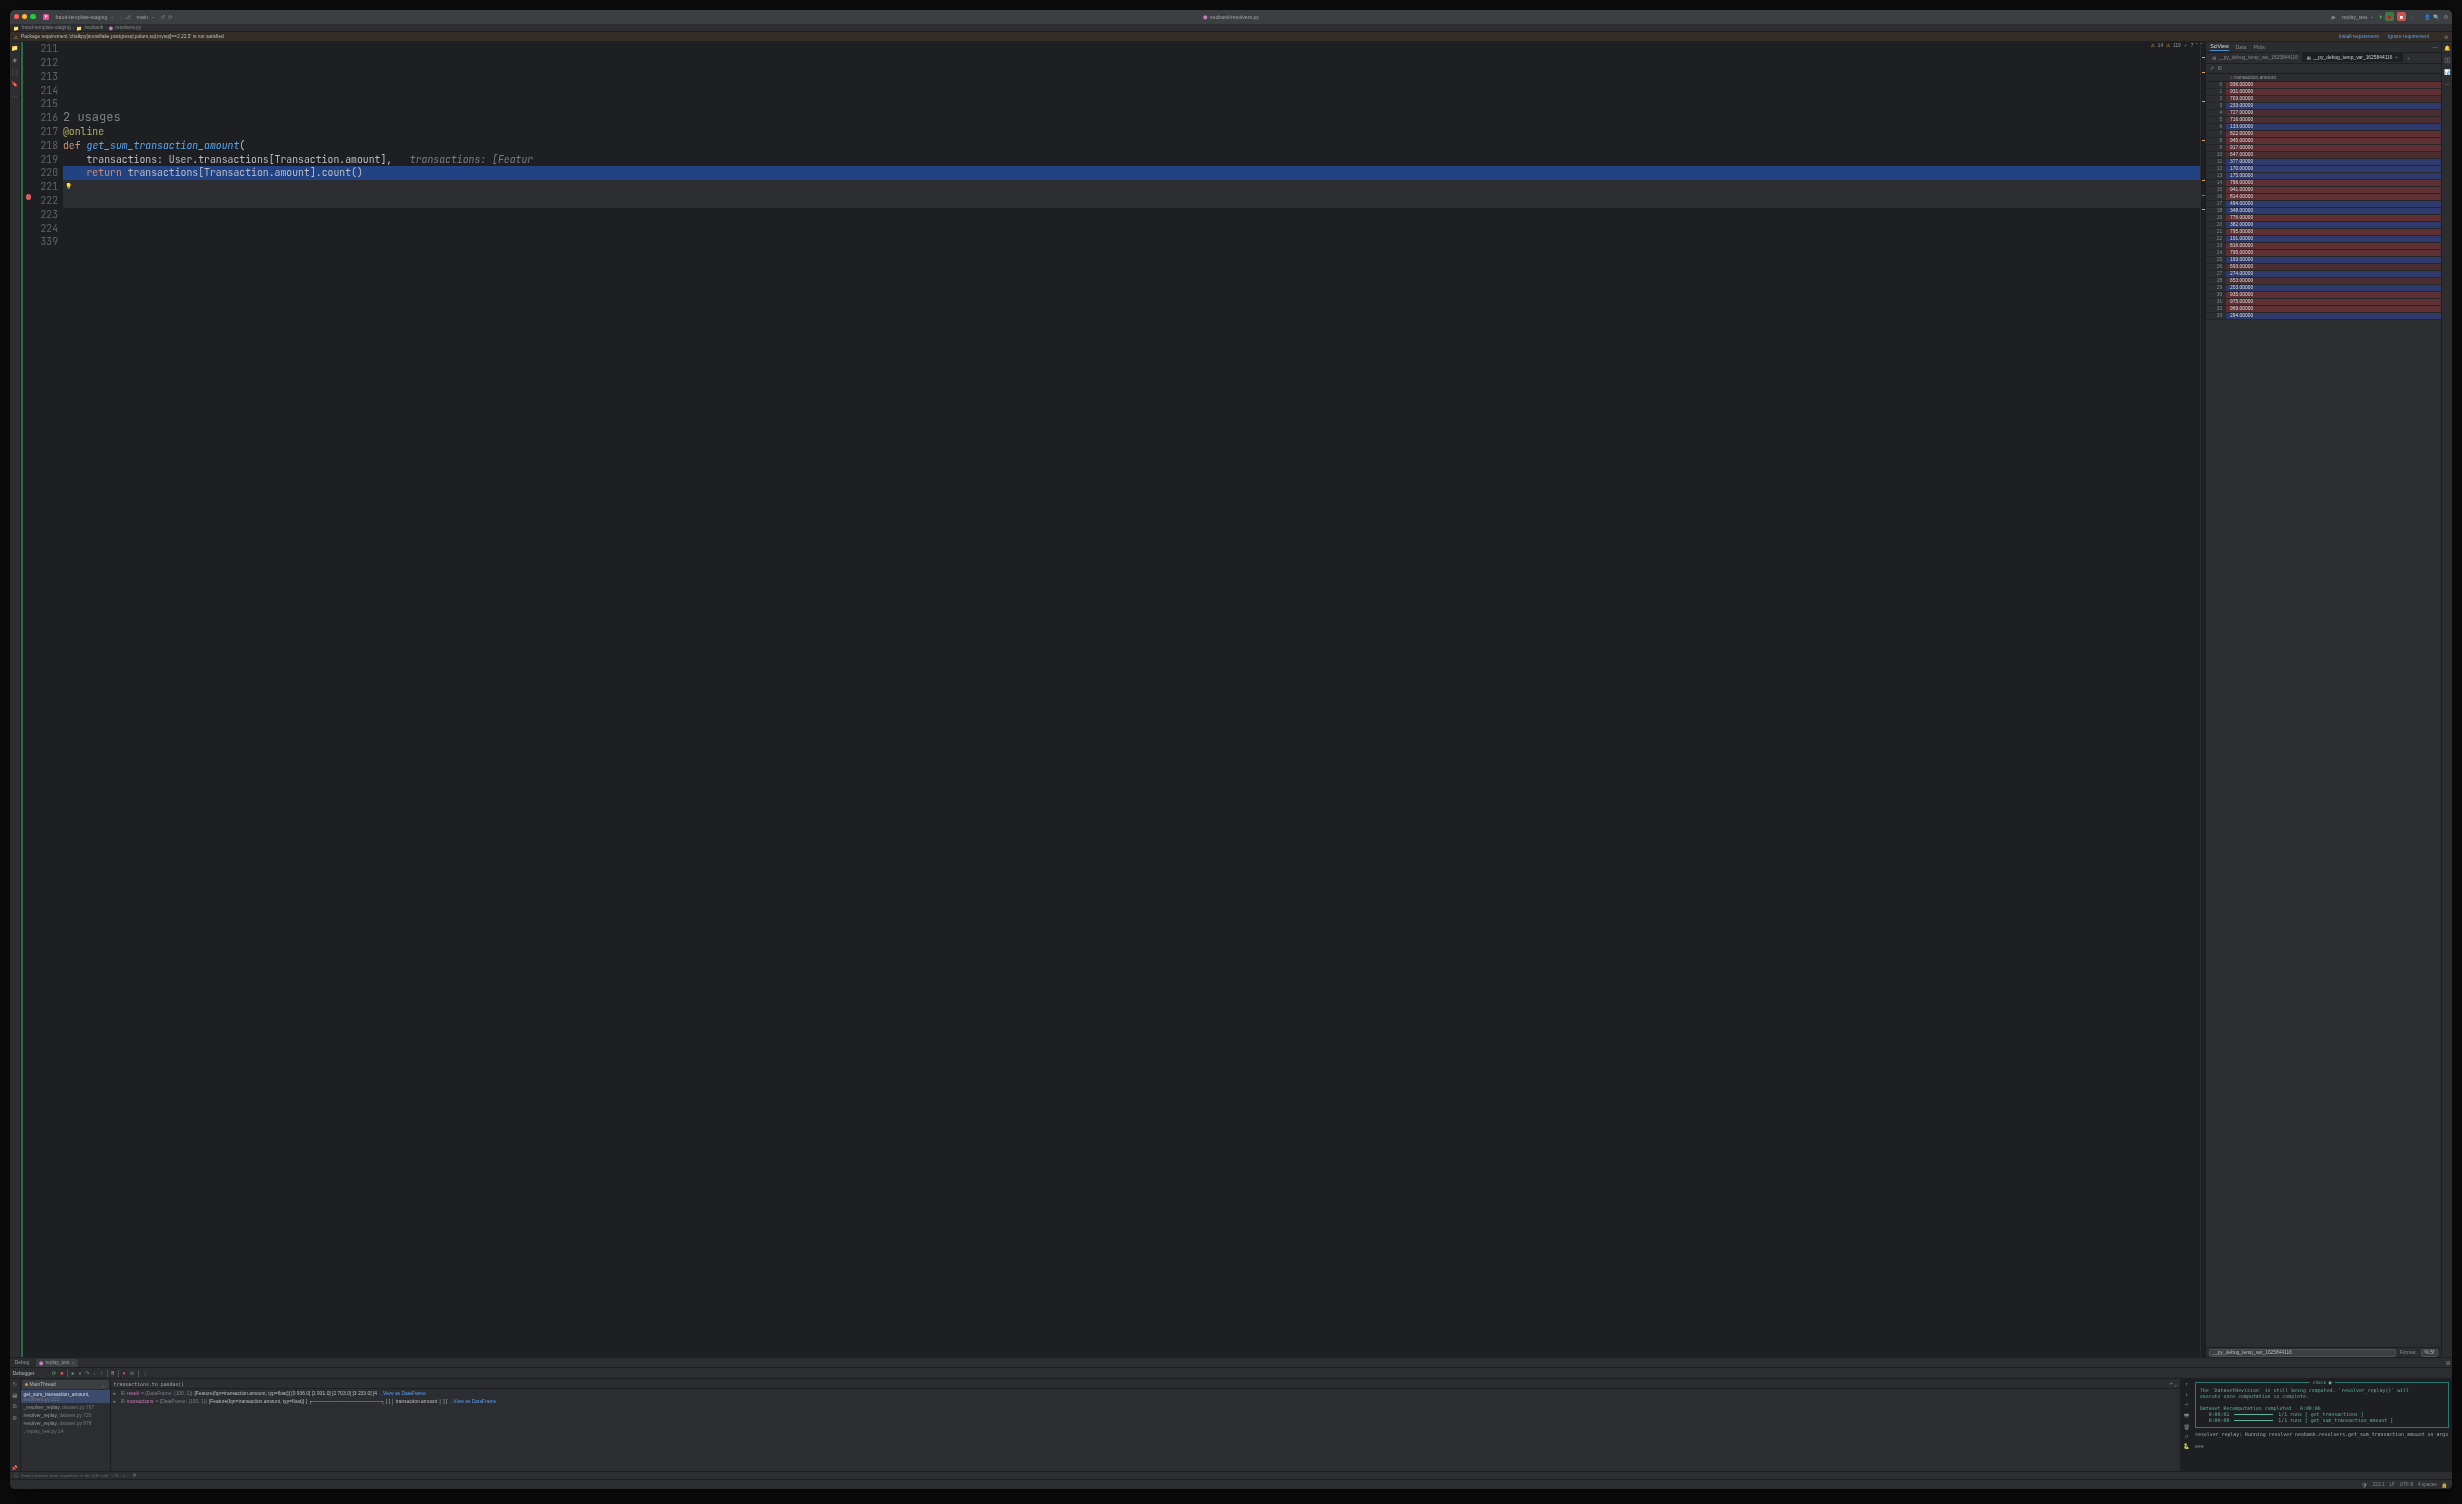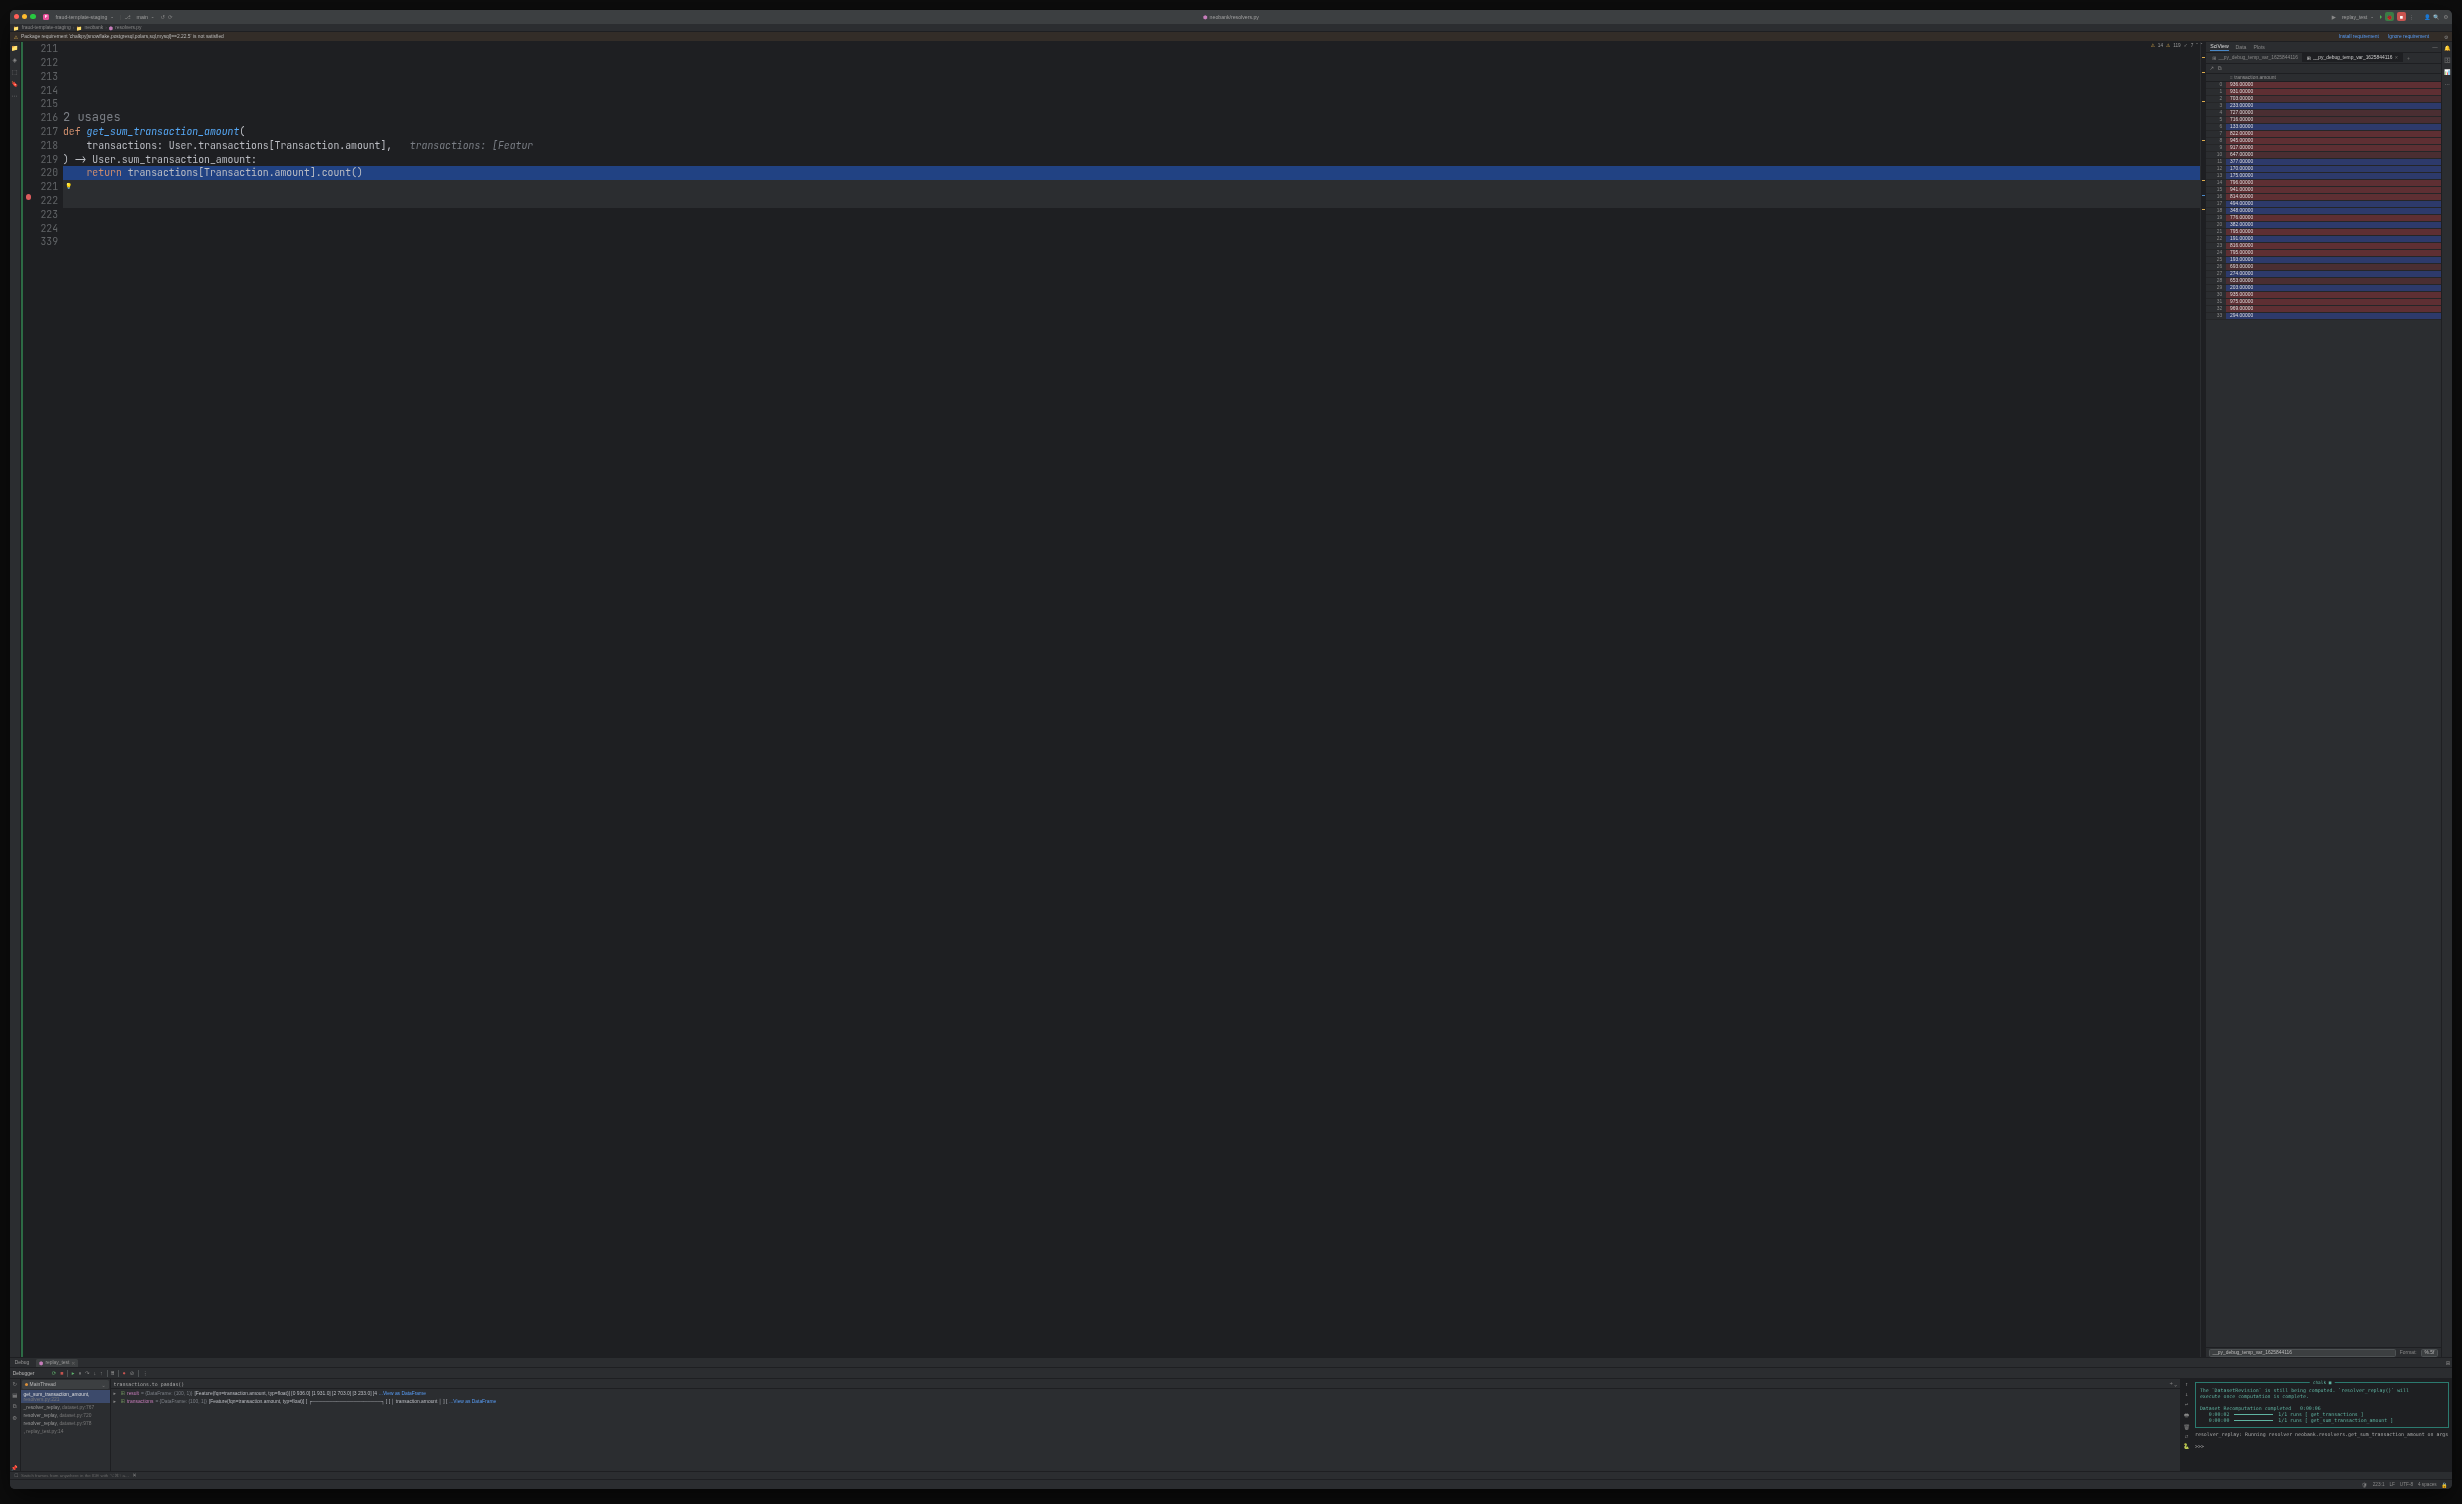--- a/index.html
+++ b/index.html
@@ -265,23 +265,23 @@
             <div class="ln">224</div>
             <div class="ln">339</div>
           </div>
         <div class="code-lines" id="code-lines">
           <div class="cl"></div>
           <div class="cl"></div>
           <div class="cl"></div>
           <div class="cl"></div>
           <div class="cl"></div>
           <div class="cl"><span class="usages">2 usages</span></div>
+          <div class="cl"><span class="deco">@online</span></div>
           <div class="cl"><span class="kw">def </span><span class="fn">get_sum_transaction_amount</span><span>(</span></div>
           <div class="cl"><span>    transactions: User.transactions[Transaction.amount],</span><span class="param-hint">   transactions: [Featur</span></div>
-          <div class="cl"><span>) -&gt; User.sum_transaction_amount:</span></div>
           <div class="cl hl"><span class="kw">    return </span><span>transactions[Transaction.amount].count()</span></div>
           <div class="cl hl-soft"><span class="bulb">💡</span></div>
           <div class="cl hl-soft"></div>
           <div class="cl"></div>
           <div class="cl"></div>
         </div>
         <div class="minimap">
           <div class="mk mk-y" style="top:14.8px"></div>
           <div class="mk mk-y" style="top:29.5px"></div>
           <div class="mk mk-y" style="top:59px"></div>

